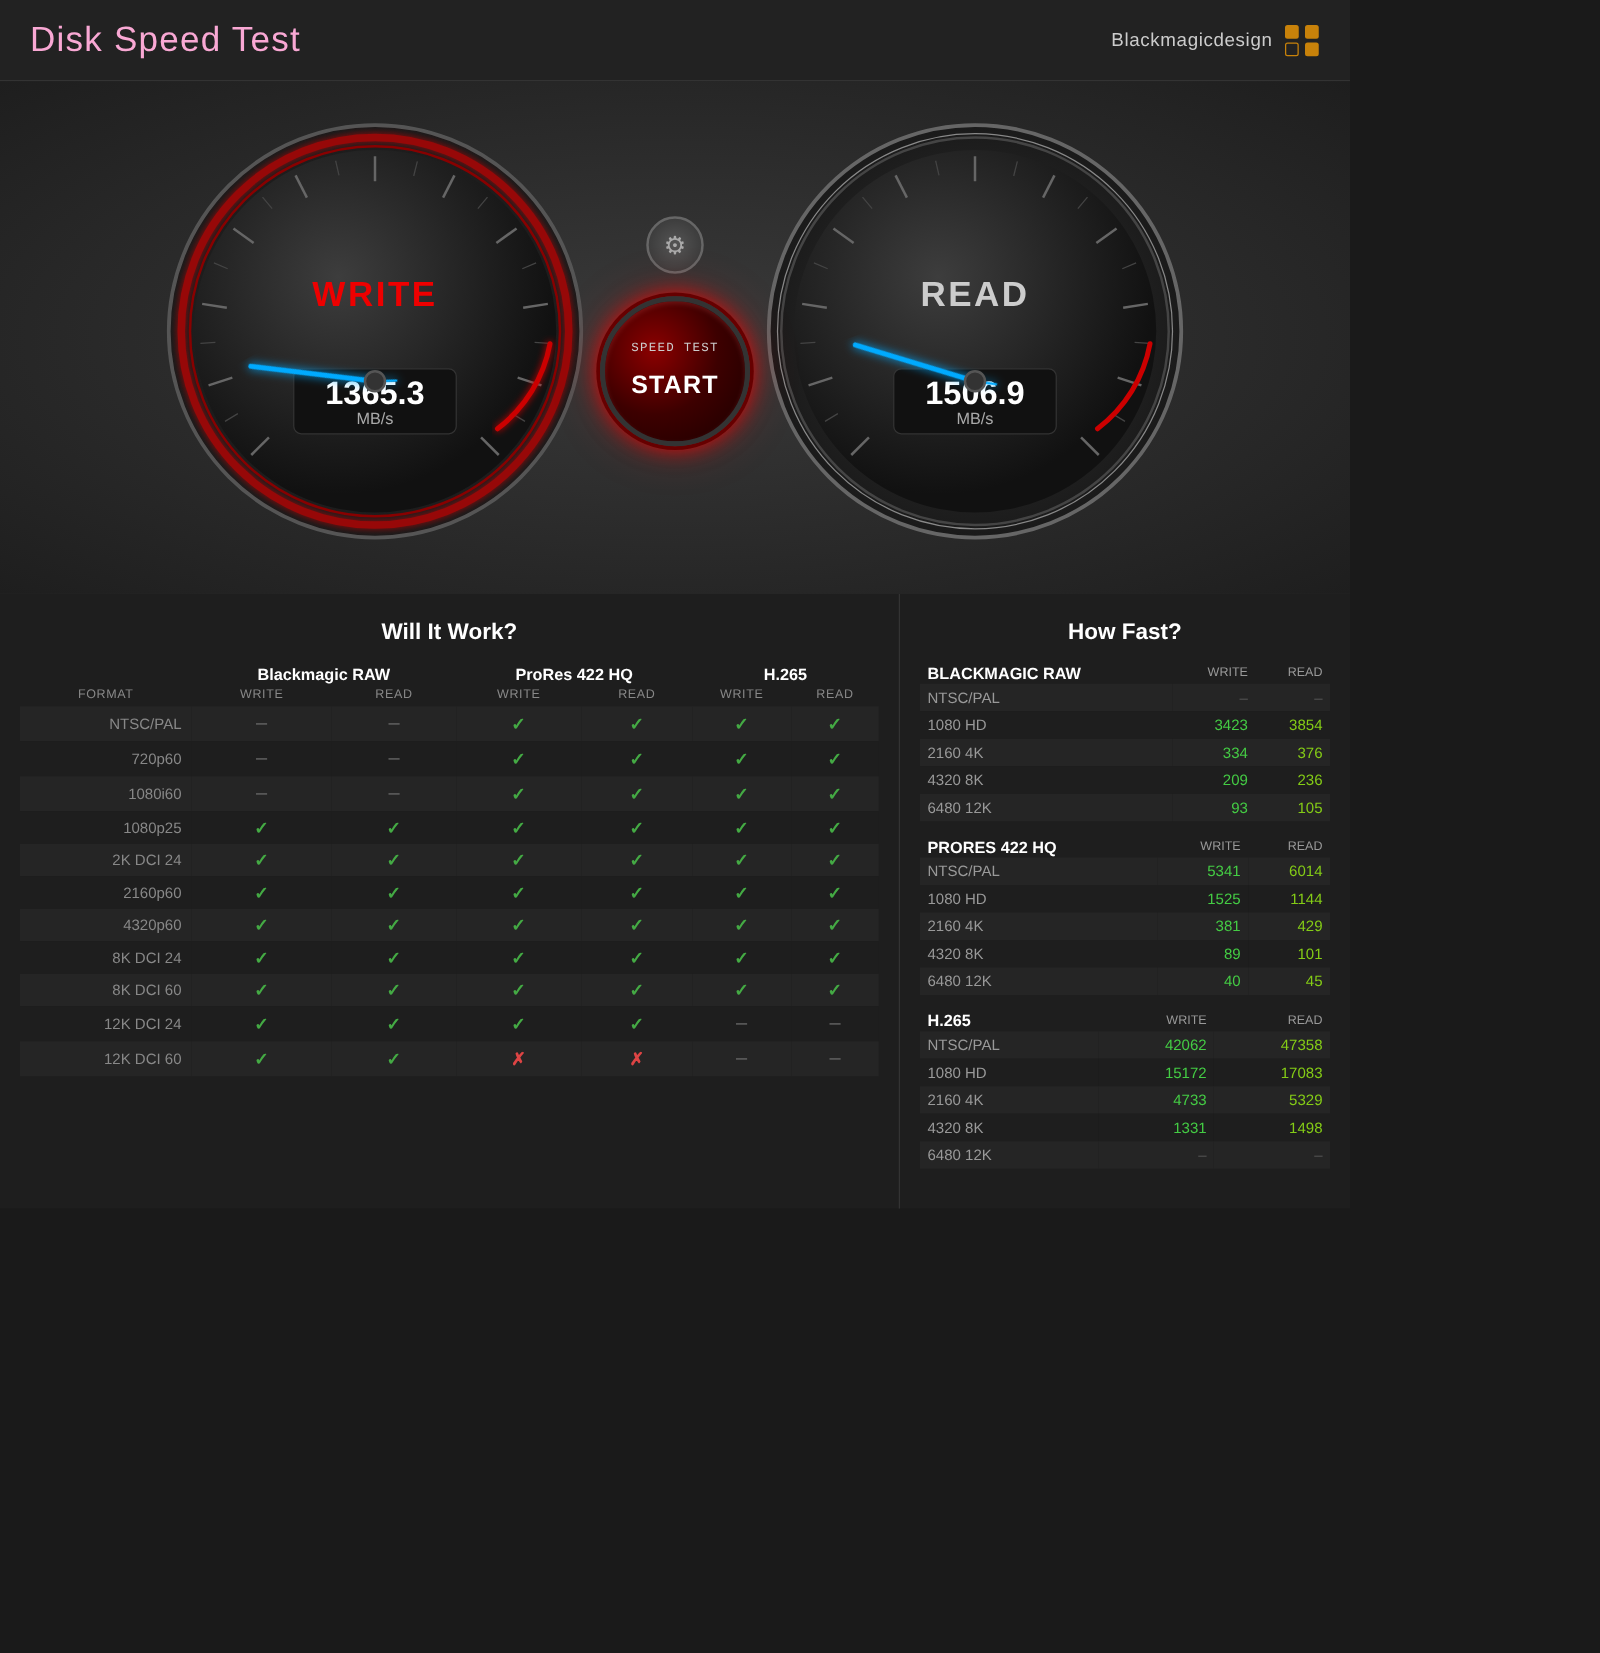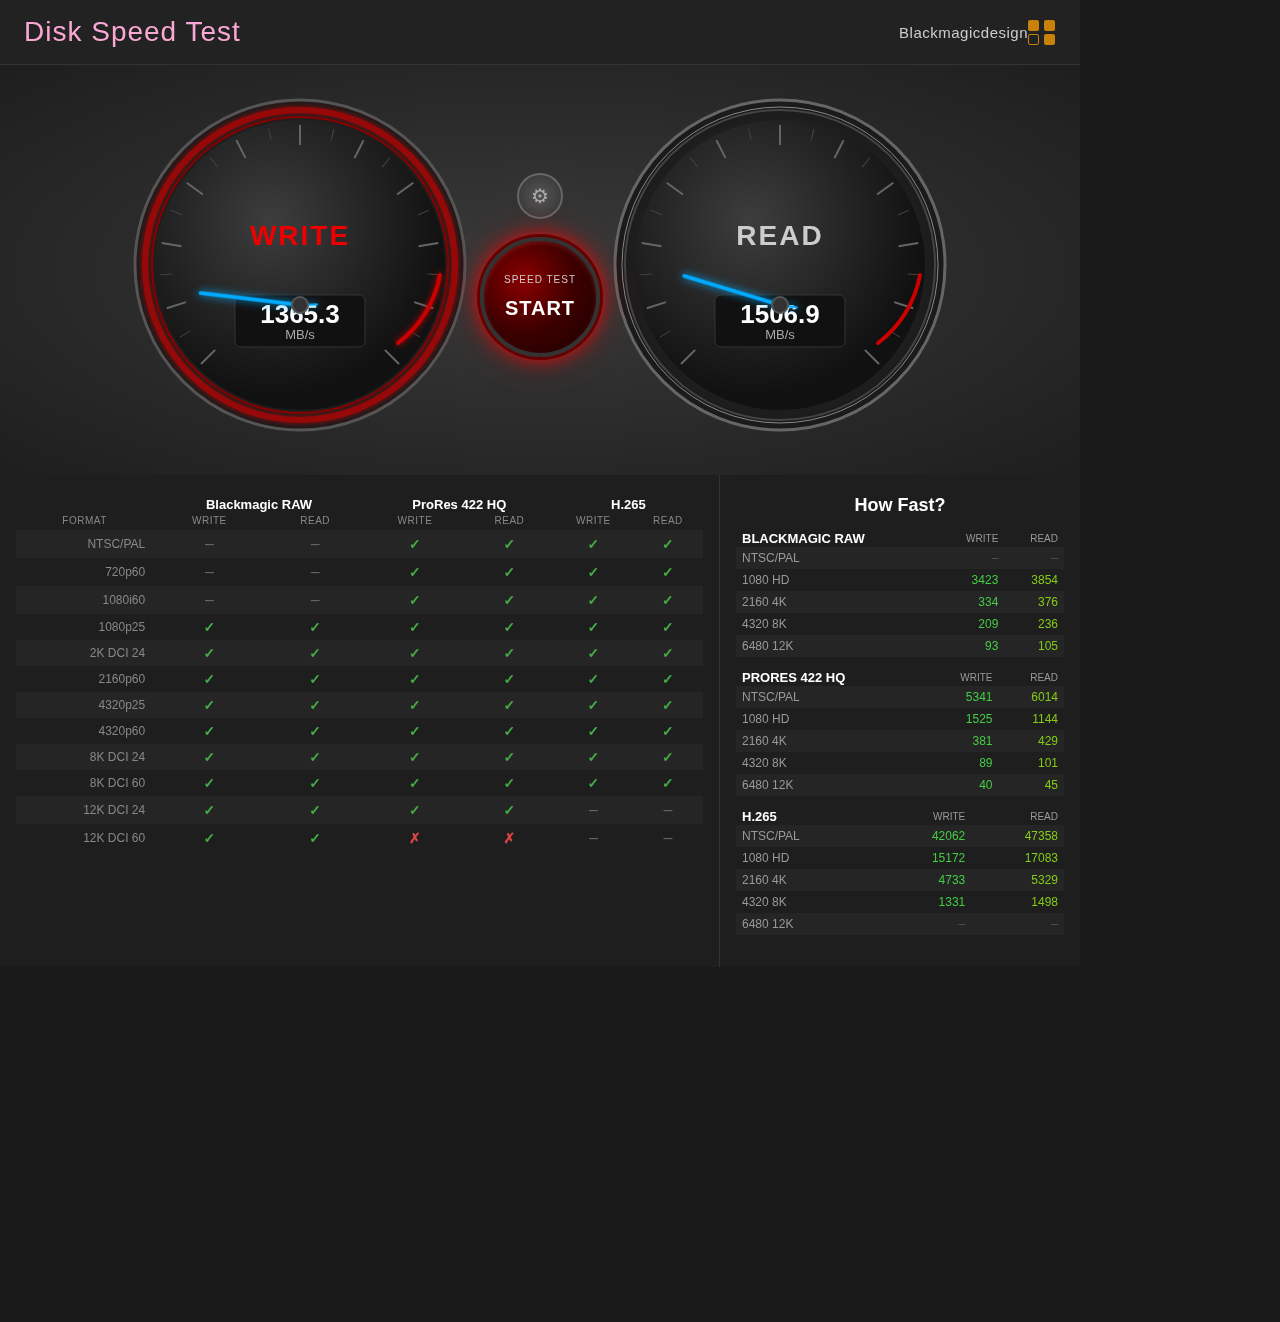--- a/index.html
+++ b/index.html
@@ -22,21 +22,21 @@
     }
     .header-title {
       font-size: 28px;
       font-weight: 300;
       color: #f9a8d4;
       letter-spacing: 1px;
     }
     .logo-area {
       display: flex;
       align-items: center;
-      gap: 0;
+      gap: 10px;
     }
     .logo-text {
       font-size: 15px;
       color: #ccc;
       letter-spacing: 0.5px;
     }
     .logo-icon {
       display: grid;
       grid-template-columns: 1fr 1fr;
       gap: 3px;
@@ -122,20 +122,21 @@
       justify-content: center;
       cursor: pointer;
       text-align: center;
     }
     .start-button .speed-test-label {
       font-size: 10px;
       color: #ccc;
       letter-spacing: 1px;
       text-transform: uppercase;
       margin-bottom: 12px;
+      font-family: Liberation Mono, monospace;
     }
     .start-button .start-label {
       font-size: 20px;
       font-weight: bold;
       color: #fff;
       letter-spacing: 1px;
     }
 
     
     .data-section {
@@ -413,20 +414,21 @@
         <line x1="170" y1="210" x2="185" y2="218" stroke="#00aaff" stroke-width="2" stroke-linecap="round"></line>
       </g>
       <circle cx="170" cy="210" r="8" fill="#333" stroke="#555" stroke-width="2"></circle>
     </svg>
   </div>
 </div>
 
 <div class="data-section">
 
   <div class="will-it-work">
+    <div class="section-title">Will It Work?</div>
     <table class="wiw-table">
       <thead>
         <tr>
           <th></th>
           <th colspan="2">Blackmagic RAW</th>
           <th colspan="2">ProRes 422 HQ</th>
           <th colspan="2">H.265</th>
         </tr>
         <tr class="subheader">
           <th class="format-header-cell">FORMAT</th>
@@ -487,29 +489,20 @@
           <tr>
             <td class="format-label">2160p60</td>
             <td><span class="check">✓</span></td>
             <td><span class="check">✓</span></td>
             <td><span class="check">✓</span></td>
             <td><span class="check">✓</span></td>
             <td><span class="check">✓</span></td>
             <td><span class="check">✓</span></td>
           </tr>
           <tr>
-            <td class="format-label">4320p25</td>
-            <td><span class="check">✓</span></td>
-            <td><span class="check">✓</span></td>
-            <td><span class="check">✓</span></td>
-            <td><span class="check">✓</span></td>
-            <td><span class="check">✓</span></td>
-            <td><span class="check">✓</span></td>
-          </tr>
-          <tr>
             <td class="format-label">4320p60</td>
             <td><span class="check">✓</span></td>
             <td><span class="check">✓</span></td>
             <td><span class="check">✓</span></td>
             <td><span class="check">✓</span></td>
             <td><span class="check">✓</span></td>
             <td><span class="check">✓</span></td>
           </tr>
           <tr>
             <td class="format-label">8K DCI 24</td>

